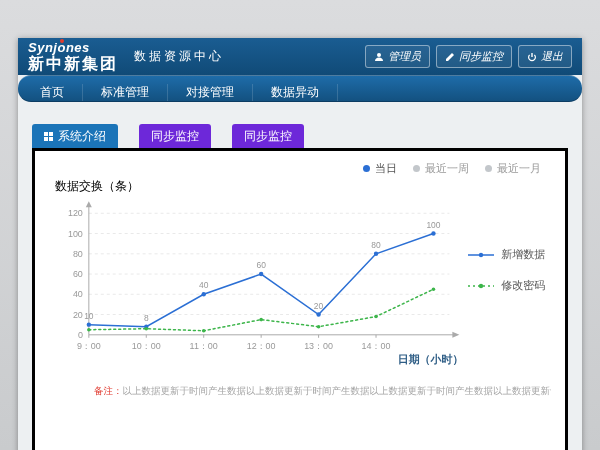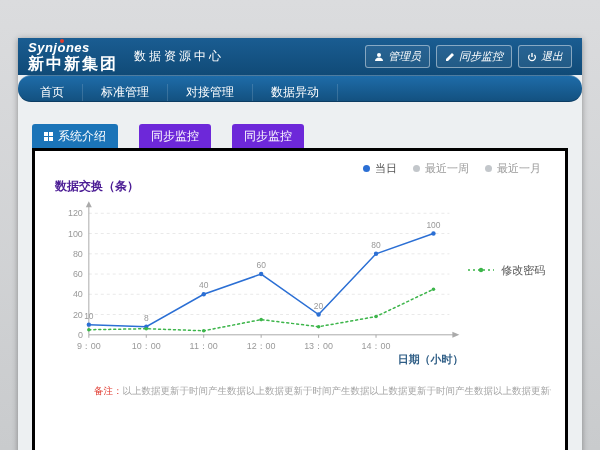--- a/index.html
+++ b/index.html
@@ -29,21 +29,21 @@
   .tab { height:24px; display:flex; align-items:center; gap:5px; padding:0 12px; font-size:12px; color:#fff; background:#6d28d9; border-radius:3px 3px 0 0; cursor:pointer; }
   .tab.active { background:#1b74b8; }
 
   .card { background:#fff; border:3px solid #000000; height:334px; padding:10px 14px 0; }
 
   .filter-row { display:flex; justify-content:flex-end; gap:16px; padding-right:10px; }
   .filter-item { display:flex; align-items:center; gap:5px; cursor:pointer; }
   .filter-dot { width:7px; height:7px; border-radius:50%; background:#ccc; }
   .filter-label { font-size:11px; color:#999; }
 
-  .ylabel { font-size:12px; font-weight:bold; color:#4c1d95; margin:2px 0 4px 6px; }
+  .ylabel { font-size:12px; font-weight:normal; color:#000000; margin:2px 0 4px 6px; }
 
   .chart-wrap { display:flex; align-items:stretch; }
   .series-legend { display:flex; flex-direction:column; justify-content:center; gap:16px; width:84px; padding-bottom:28px; }
   .legend-row { display:flex; align-items:center; gap:6px; cursor:pointer; }
   .legend-label { font-size:11px; color:#555; }
 
   .remark { margin-top:16px; text-align:center; white-space:nowrap; overflow:hidden; font-size:9.5px; color:#a5a5a5; }
   .remark-label { color:#e03a2f;margin-left:45px; }
 </style>
 </head>
@@ -180,20 +180,27 @@
             <circle cx="97.66666666666666" cy="129.9" r="1.8" fill="#3cb54a"></circle>
             <circle cx="155.33333333333331" cy="131.93333333333334" r="1.8" fill="#3cb54a"></circle>
             <circle cx="213" cy="120.75" r="1.8" fill="#3cb54a"></circle>
             <circle cx="270.66666666666663" cy="127.86666666666667" r="1.8" fill="#3cb54a"></circle>
             <circle cx="328.3333333333333" cy="117.7" r="1.8" fill="#3cb54a"></circle>
             <circle cx="386" cy="90.25" r="1.8" fill="#3cb54a"></circle>
           </svg>
         <div class="series-legend" id="series-legend">
             <div class="legend-row">
               <svg width="28" height="10">
+                <line x1="1" y1="5" x2="27" y2="5" stroke="#2b6fd4" stroke-width="1.5"></line>
+                <circle cx="14" cy="5" r="2.2" fill="#2b6fd4"></circle>
+              </svg>
+              <span class="legend-label">新增数据</span>
+            </div>
+            <div class="legend-row">
+              <svg width="28" height="10">
                 <line x1="1" y1="5" x2="27" y2="5" stroke="#3cb54a" stroke-width="1.5" stroke-dasharray="2,3"></line>
                 <circle cx="14" cy="5" r="2.2" fill="#3cb54a"></circle>
               </svg>
               <span class="legend-label">修改密码</span>
             </div>
           </div>
       </div>
 
       <div class="remark">
         <span class="remark-label">备注：</span><span class="remark-text">以上数据更新于时间产生数据以上数据更新于时间产生数据以上数据更新于时间产生数据以上数据更新于时间产生数据以上数据更新于</span>

